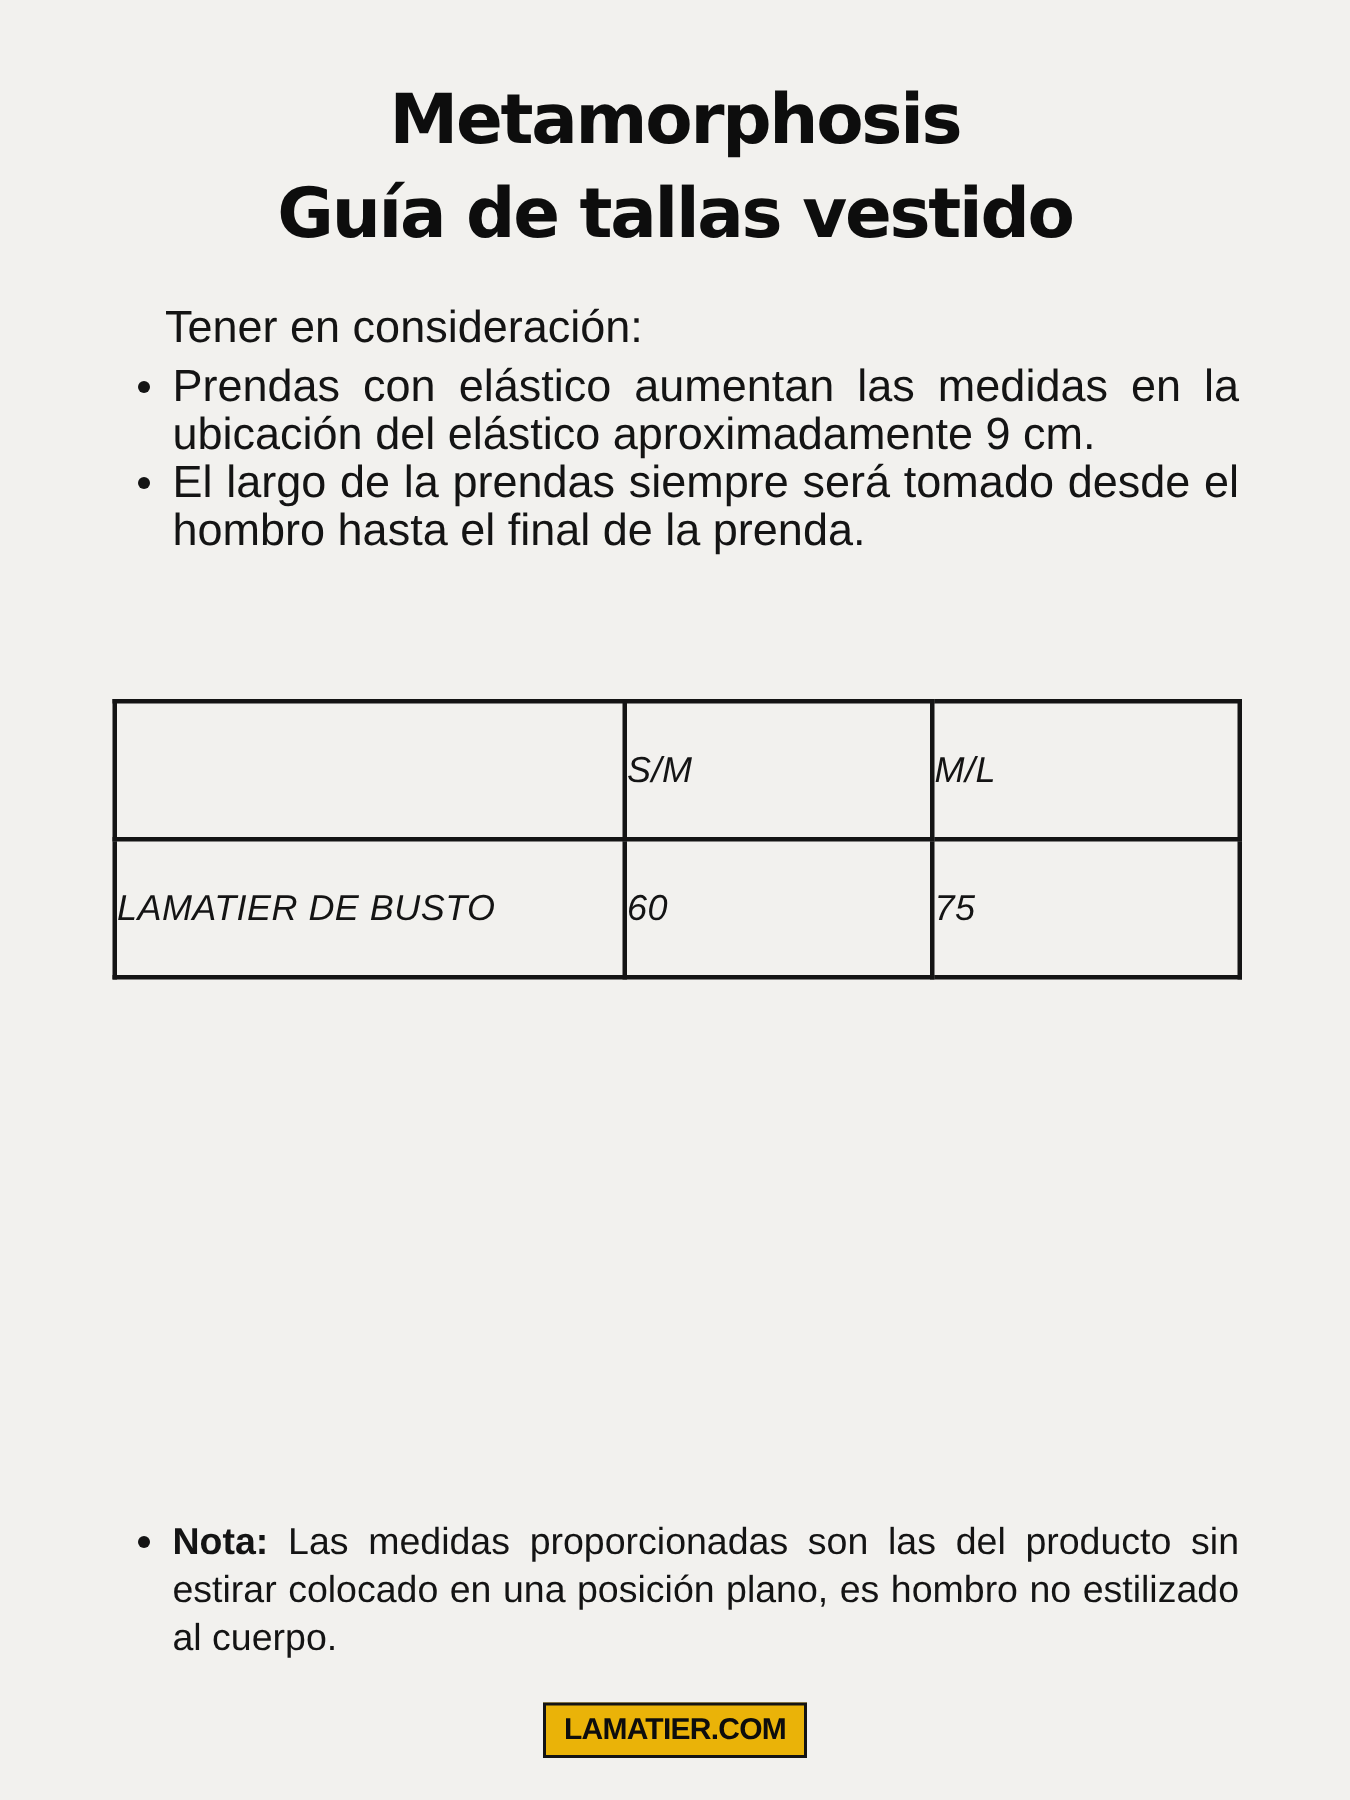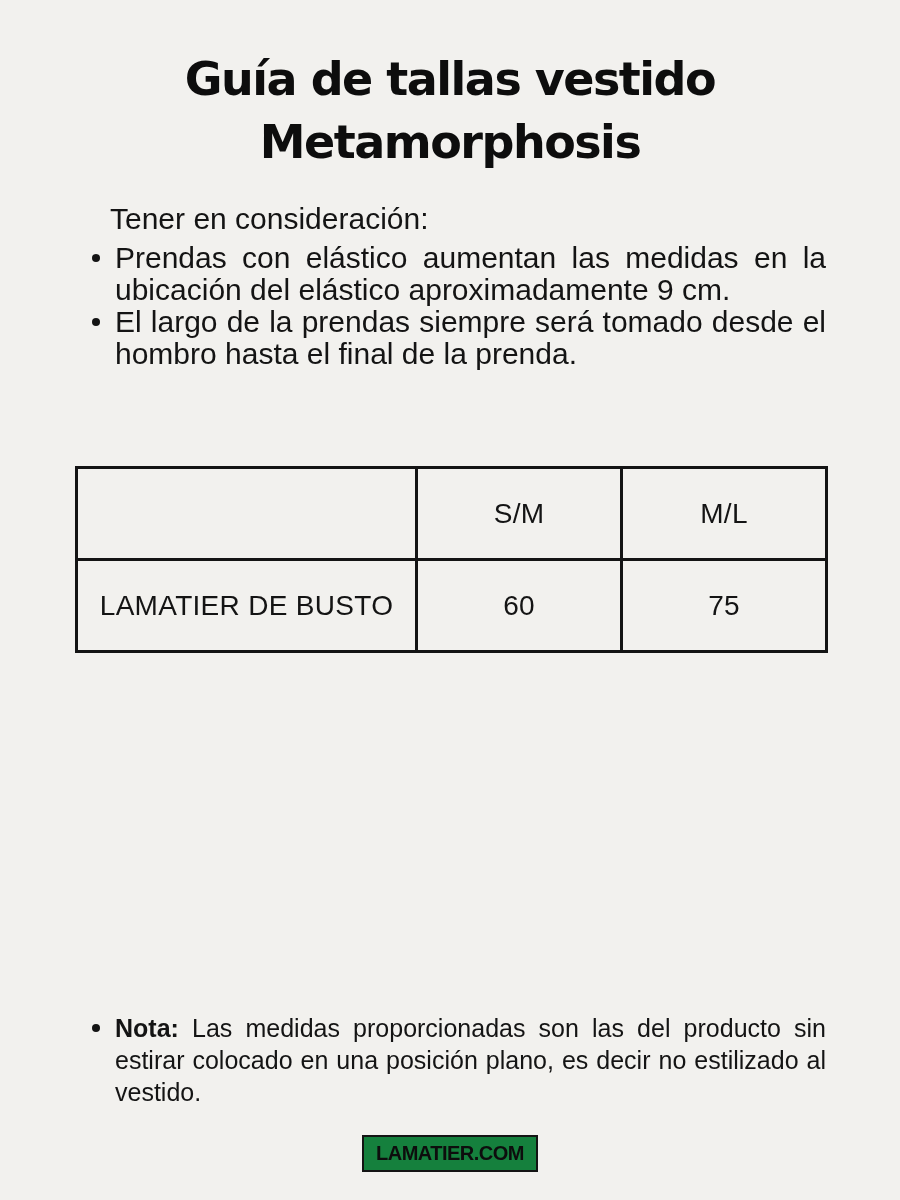--- a/index.html
+++ b/index.html
@@ -73,25 +73,26 @@
     border-collapse: collapse;
     table-layout: fixed;
   }
   .size-table col.c1 { width: 340px; }
   .size-table col.c2 { width: 205px; }
   .size-table col.c3 { width: 205px; }
   .size-table th,
   .size-table td {
     border: 3px solid #141414;
     height: 92px;
-    text-align: center;
+    text-align: left;
     vertical-align: middle;
-    font-size: 28px;
+    font-size: 24px;
     font-weight: normal;
     letter-spacing: 0.3px;
+    font-style: italic;
   }
 
   
   .note {
     position: absolute;
     top: 1012px;
     left: 88px;
     width: 738px;
     font-size: 25px;
     line-height: 32px;
@@ -112,31 +113,31 @@
     display: flex;
     justify-content: center;
   }
   .brand-box {
     border: 2px solid #141414;
     padding: 5px 12px;
     font-weight: bold;
     font-size: 20px;
     letter-spacing: -0.5px;
     color: #0d0d0d;
-    background: #15803d;
+    background: #eab308;
   }
 </style>
 </head>
 <body>
 
 <div class="page">
 
   <h1 class="title">
+    <span class="title-line">Metamorphosis</span>
     <span class="title-line">Guía de tallas vestido</span>
-    <span class="title-line">Metamorphosis</span>
   </h1>
 
   <section class="considerations">
     <p class="considerations-heading">Tener en consideración:</p>
     <ul class="bullet-list">
       <li class="bullet-item">
         <span class="bullet-dot"></span>
         <span>Prendas con elástico aumentan las medidas en la ubicación del elástico aproximadamente 9 cm.</span>
       </li>
       <li class="bullet-item">
@@ -165,21 +166,21 @@
         <td>60</td>
         <td>75</td>
       </tr>
     </tbody>
   </table>
 
   <section class="note">
     <p class="note-text">
       <span class="bullet-dot"></span>
       <span class="note-label">Nota:</span>
-      <span>Las medidas proporcionadas son las del producto sin estirar colocado en una posición plano, es decir no estilizado al vestido.</span>
+      <span>Las medidas proporcionadas son las del producto sin estirar colocado en una posición plano, es hombro no estilizado al cuerpo.</span>
     </p>
   </section>
 
   <div class="footer">
     <div class="brand-box">
       <span>LAMATIER.COM</span>
     </div>
   </div>
 
 </div>

